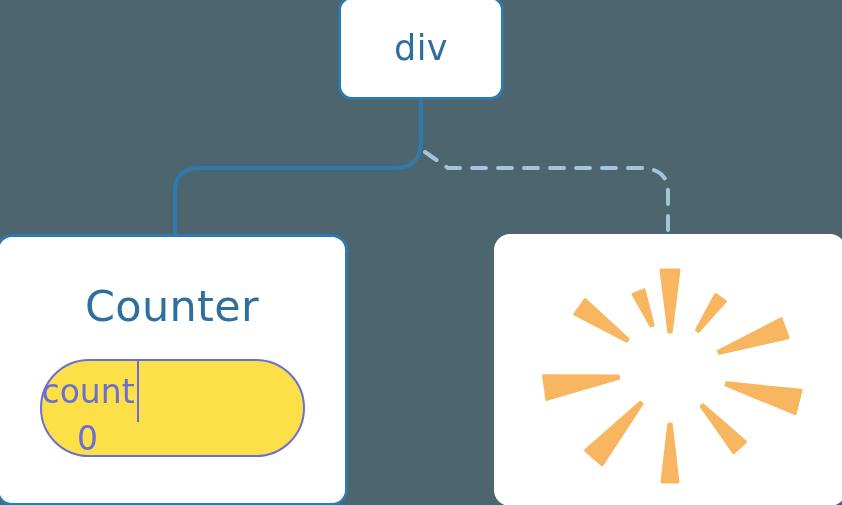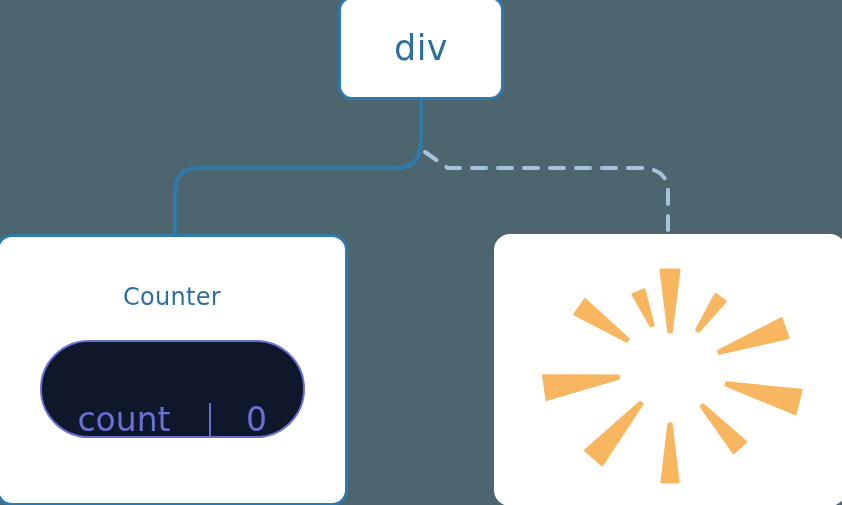--- a/index.html
+++ b/index.html
@@ -68,37 +68,38 @@
     width: 352px;
     height: 272px;
     border-radius: 16px;
     display: flex;
     flex-direction: column;
     align-items: center;
     padding-top: 48px;
   }
   #node-counter .node-title {
     color: #2f6f9e;
-    font-size: 24px;
+    font-size: 43px;
     font-weight: 400;
     line-height: 1;
     letter-spacing: 0.3px;
   }
 
   
   .state-pill {
     margin-top: 31px;
     width: 265px;
     height: 98px;
     border: 2px solid #6a6fd4;
     border-radius: 52px;
     display: flex;
-    align-items: flex-end;
+    align-items: flex-start;
     box-sizing: border-box;
-    background: #0f172a;
+    background: #fde047;
+    flex-direction: column;
   }
   .state-pill .pill-key {
     flex: 1 1 auto;
     display: flex;
     align-items: center;
     justify-content: center;
     border-right: 2px solid #6a6fd4;
     color: #6a6fd4;
     font-size: 33px;
     line-height: 1;

